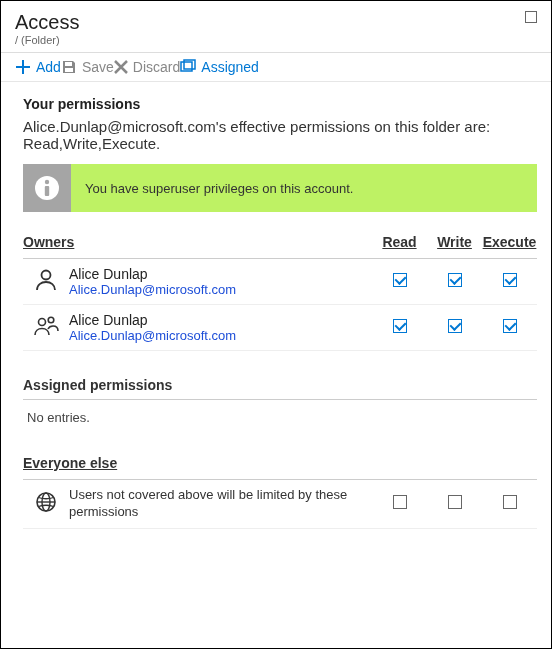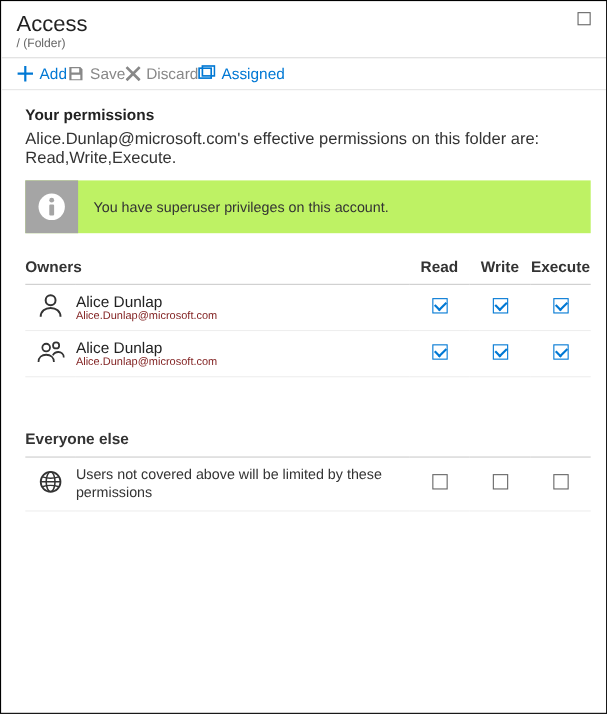--- a/index.html
+++ b/index.html
@@ -88,20 +88,21 @@
     .perm-table {
       width: 100%;
       border-collapse: collapse;
     }
     .perm-table th {
       text-align: left;
       font-size: 14px;
       font-weight: 600;
       padding: 4px 0 8px 0;
       border-bottom: 1px solid #ccc;
+      text-decoration: underline;
     }
     .perm-table th.col-check {
       text-align: center;
       width: 55px;
     }
     .perm-table td {
       border-bottom: 1px solid #eee;
       padding: 7px 0;
       vertical-align: middle;
     }
@@ -111,22 +112,22 @@
     }
     .icon-cell {
       width: 46px;
       text-align: center;
     }
     .name-cell .name {
       font-size: 14px;
       color: #222;
     }
     .name-cell .email {
-      font-size: 10px;
-      color: #7f1d1d;
+      font-size: 13px;
+      color: #1d4ed8;
     }
     .checkbox {
       width: 14px;
       height: 14px;
       border: 1px solid #666;
       display: inline-block;
       position: relative;
       background: #fff;
     }
     .checkbox.checked {
@@ -148,21 +149,21 @@
       font-size: 14px;
       font-weight: 600;
       padding-bottom: 6px;
       border-bottom: 1px solid #ccc;
     }
     .no-entries {
       font-size: 13px;
       color: #444;
       padding: 10px 4px;
     }
-    .everyone-section { margin-top: 44px; }
+    .everyone-section { margin-top: 16px; }
     .everyone-msg {
       font-size: 13px;
       color: #333;
       line-height: 1.3;
     }
   </style>
 </head>
 <body>
 
 <div class="header">
@@ -260,20 +261,24 @@
           <div class="name">Alice Dunlap</div>
           <div class="email">Alice.Dunlap@microsoft.com</div>
         </td>
         <td class="col-check"><span class="checkbox checked"></span></td>
         <td class="col-check"><span class="checkbox checked"></span></td>
         <td class="col-check"><span class="checkbox checked"></span></td>
       </tr>
     </tbody>
   </table>
 
+  <div class="assigned-section">
+    <div class="assigned-title">Assigned permissions</div>
+    <div class="no-entries">No entries.</div>
+  </div>
 
   <div class="everyone-section">
     <table class="perm-table">
       <thead>
         <tr>
           <th colspan="2">Everyone else</th>
           <th class="col-check"></th>
           <th class="col-check"></th>
           <th class="col-check"></th>
         </tr>

